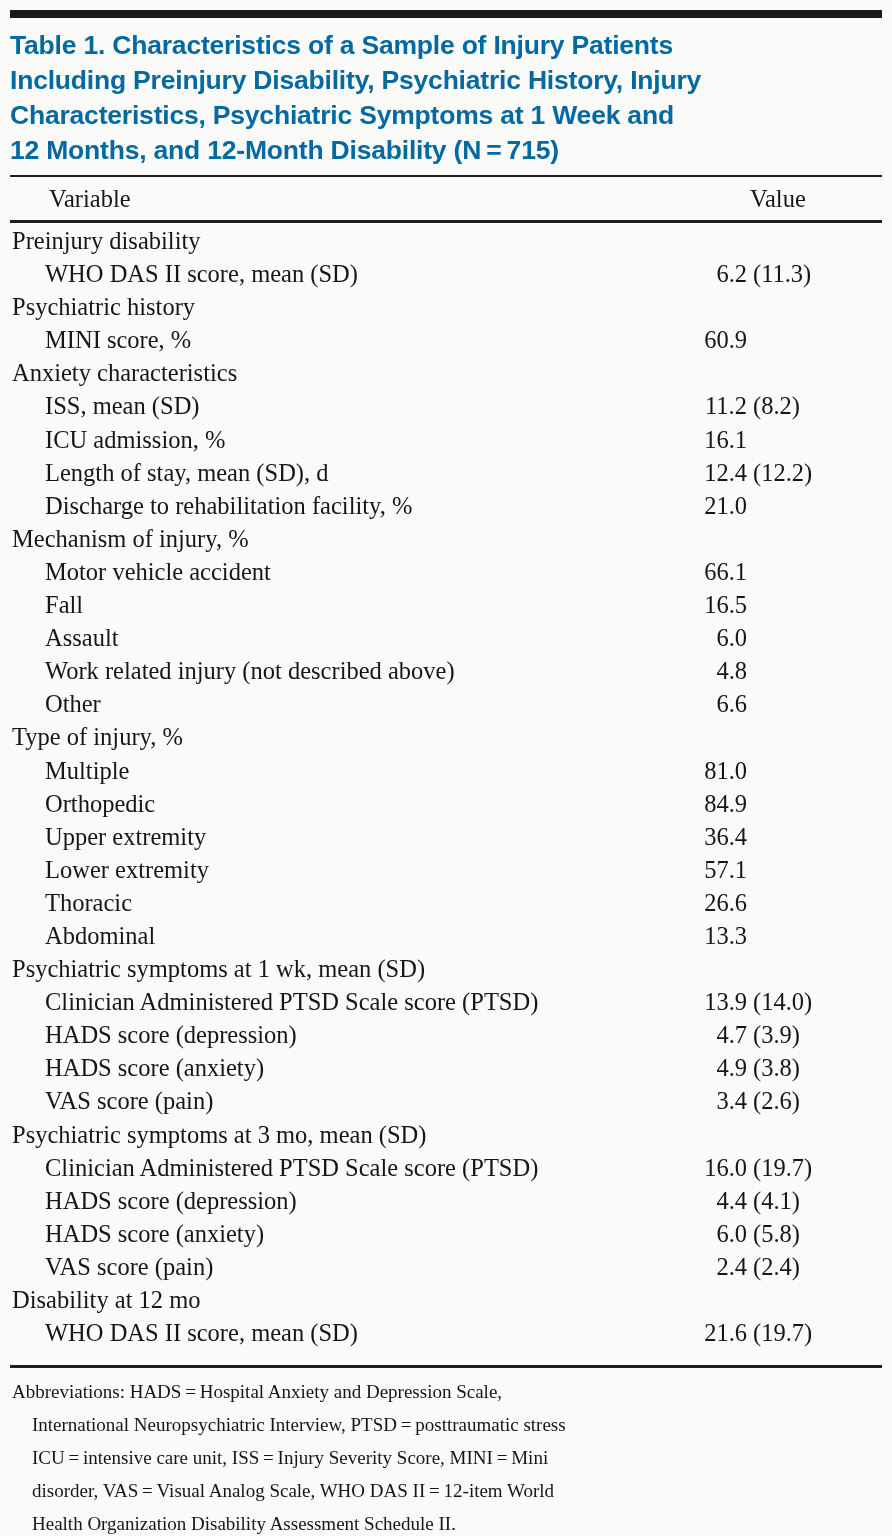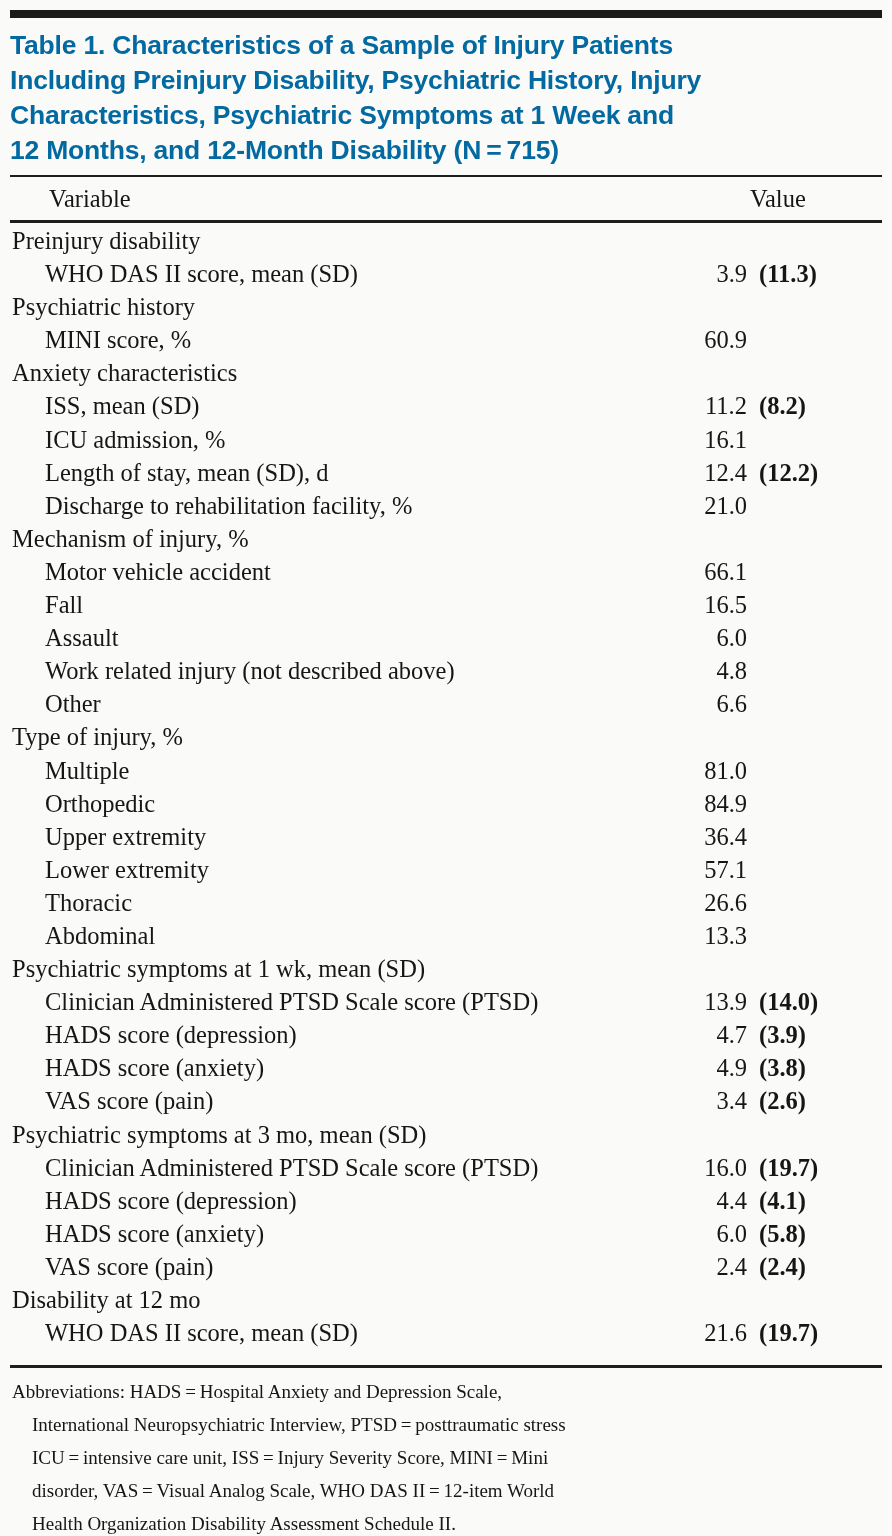--- a/index.html
+++ b/index.html
@@ -39,21 +39,21 @@
     position:relative;
     height:33.1px;
     line-height:33.1px;
     font-size:24.5px;
     white-space:nowrap;
   }
   .trow .lbl{position:absolute;left:2px;top:0;}
   .trow.item .lbl{left:35px;}
   .trow .val{position:absolute;left:690px;top:0;}
   .trow .mean{display:inline-block;min-width:47px;text-align:right;}
-  .trow .sd{margin-left:12px;font-weight:bold;}
+  .trow .sd{margin-left:6px;}
   .footnote{
     margin-top:7px;
     font-size:19px;
     line-height:33px;
     color:#161616;
   }
   .footnote .fline{padding-left:22px;white-space:nowrap;}
   .footnote .fline.first{padding-left:2px;}
 </style>
 </head>
@@ -78,21 +78,21 @@
   </div>
 
   <div class="rule rule-below-header"></div>
 
   <div class="tbody" id="tbody">
       <div class="trow section">
         <span class="lbl">Preinjury disability</span>
       </div>
       <div class="trow item">
         <span class="lbl">WHO DAS II score, mean (SD)</span>
-        <span class="val"><span class="mean">3.9</span><span class="sd">(11.3)</span></span>
+        <span class="val"><span class="mean">6.2</span><span class="sd">(11.3)</span></span>
       </div>
       <div class="trow section">
         <span class="lbl">Psychiatric history</span>
       </div>
       <div class="trow item">
         <span class="lbl">MINI score, %</span>
         <span class="val"><span class="mean">60.9</span></span>
       </div>
       <div class="trow section">
         <span class="lbl">Anxiety characteristics</span>

